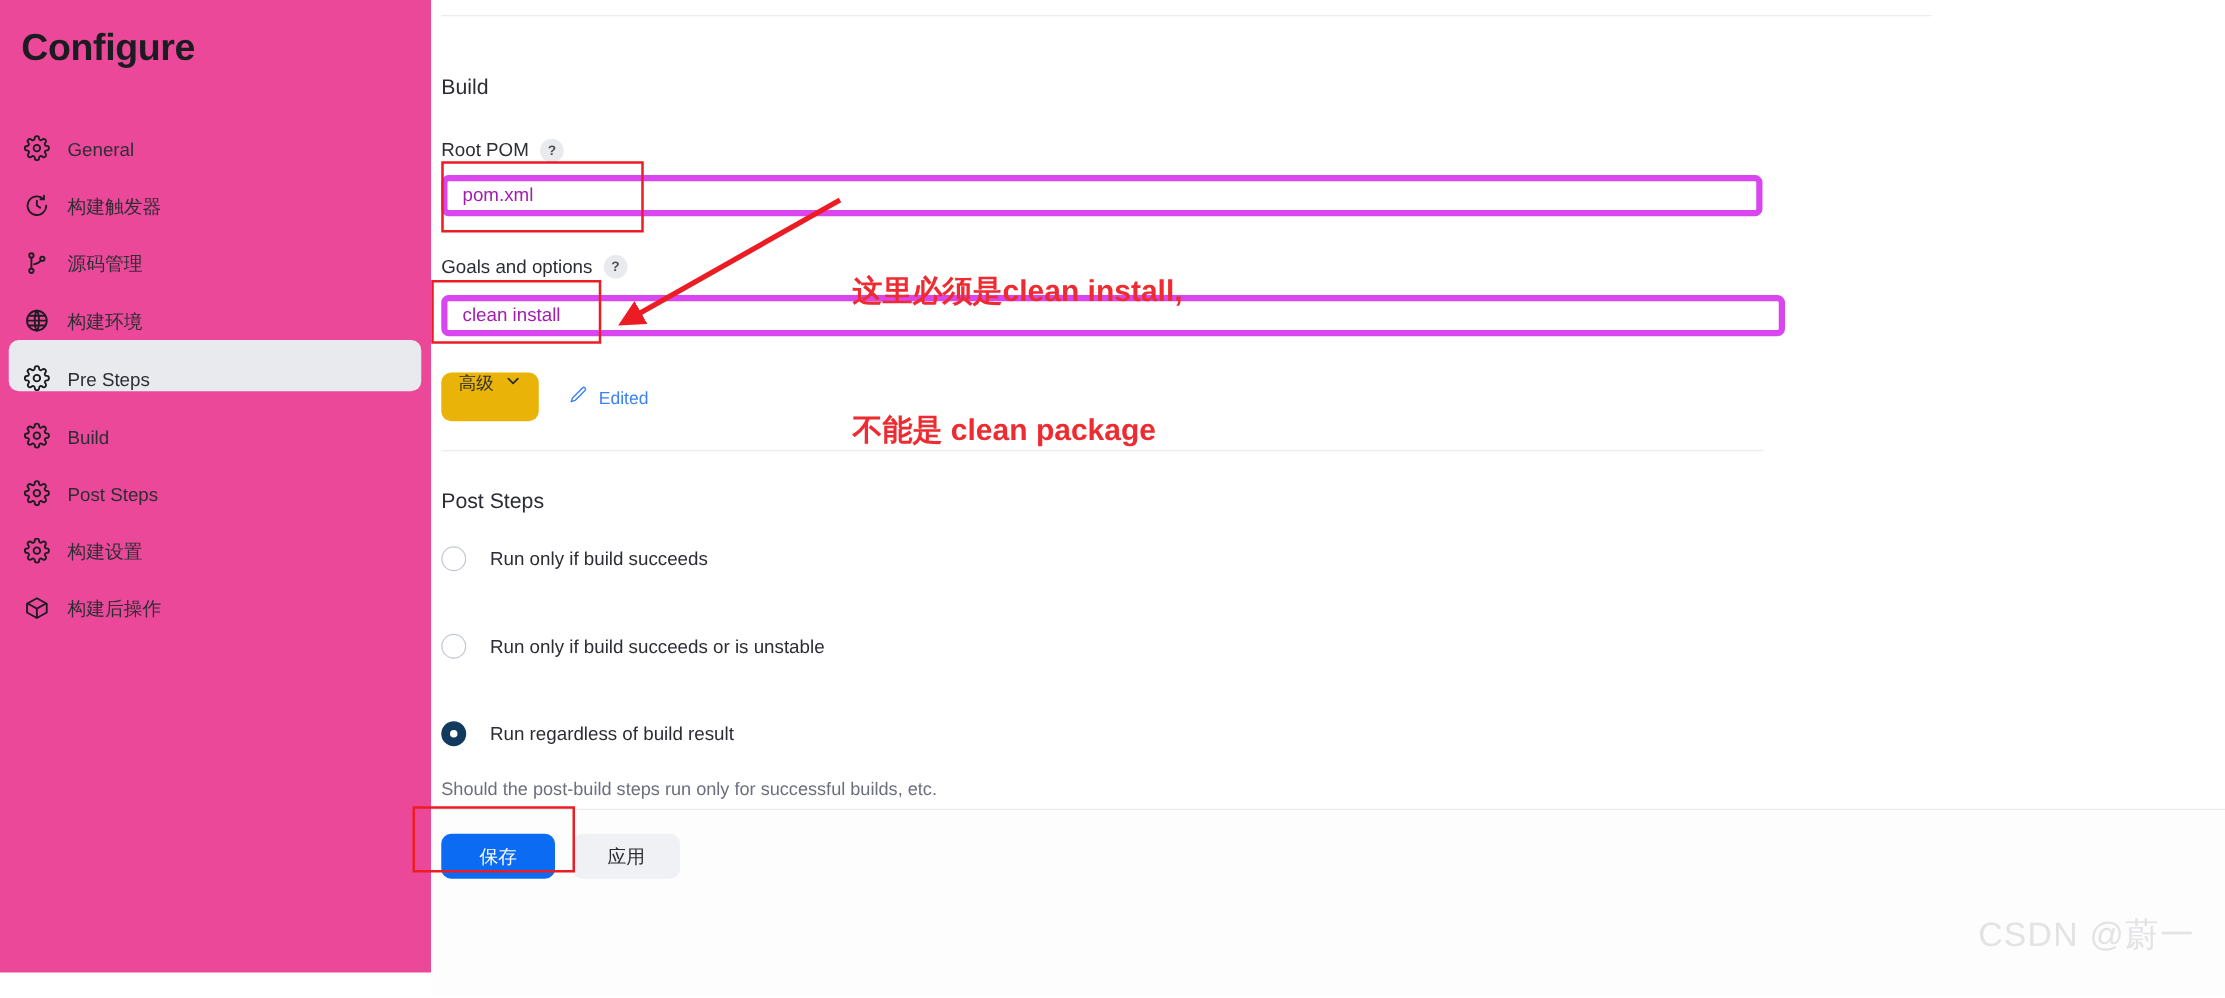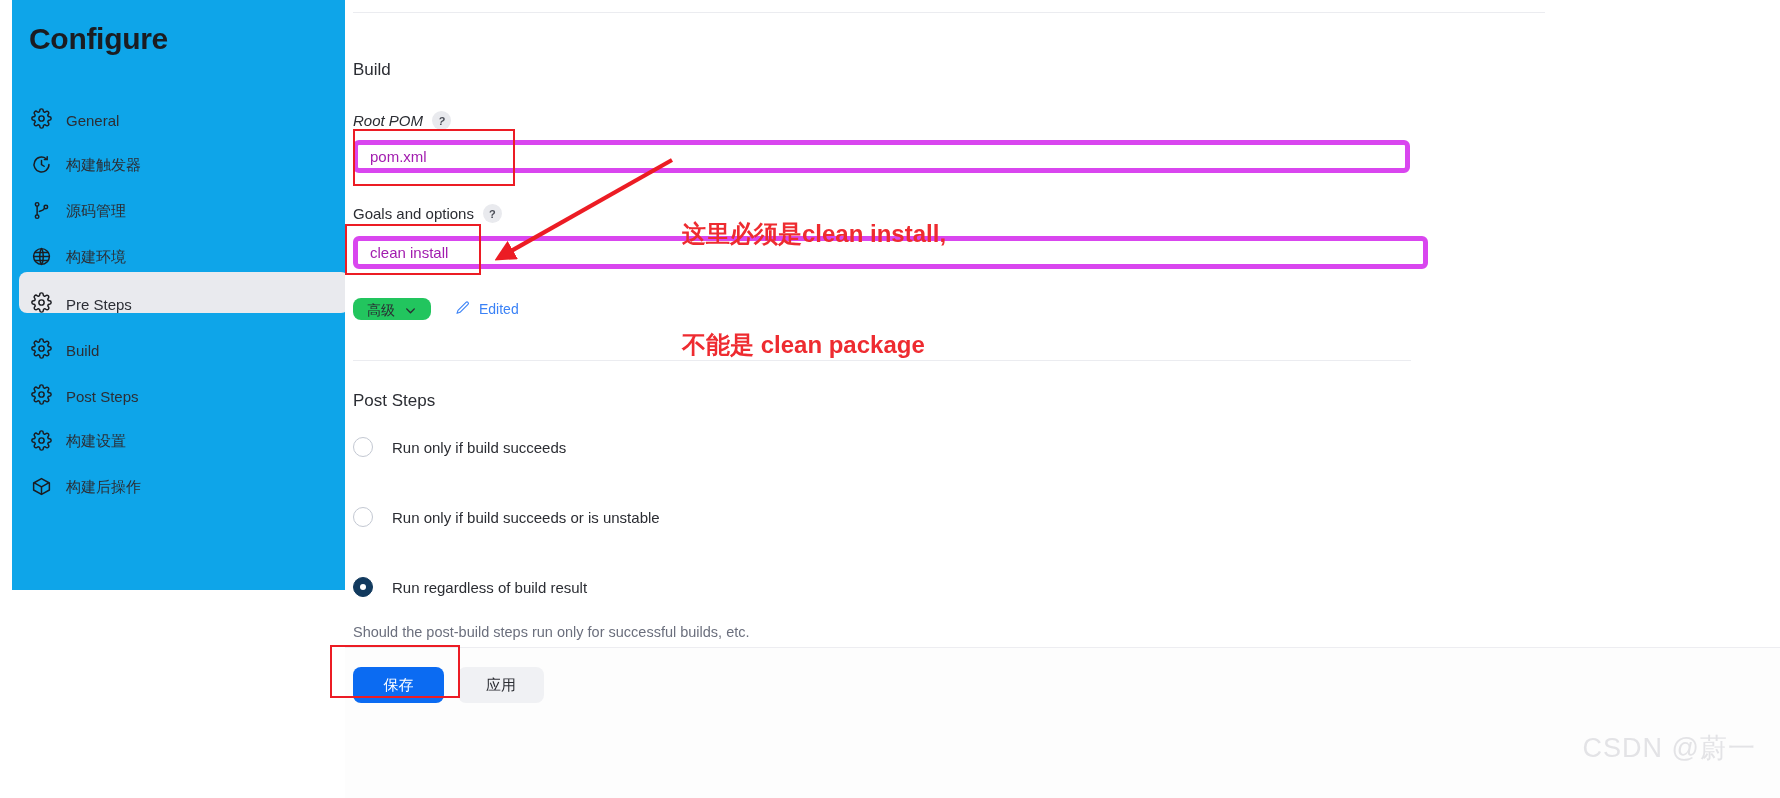--- a/index.html
+++ b/index.html
@@ -13,23 +13,23 @@
   }
   .page {
     position: relative;
     width: 1780px; height: 798px;
     background: #fff;
   }
 
   
   .sidebar {
     position: absolute;
-    left: 12px; top: 0;
-    width: 345px; height: 590px;
-    background: #0ea5e9;
+    left: 0; top: 0;
+    width: 345px; height: 778px;
+    background: #ec4899;
   }
   .page-title {
     position: absolute;
     left: 17px; top: 22px;
     font-size: 30px;
     font-weight: bold;
     color: #1b1c21;
     letter-spacing: -0.3px;
   }
   .nav {
@@ -87,21 +87,21 @@
   #build-title { left: 8px; top: 60px; }
   #poststeps-title { left: 8px; top: 391px; }
 
   .field-label {
     position: absolute;
     font-size: 15px;
     color: #2b2d33;
     display: flex;
     align-items: center;
   }
-  #rootpom-label { left: 8px; top: 111px; font-style: italic; }
+  #rootpom-label { left: 8px; top: 111px; }
   #goals-label   { left: 8px; top: 204px; }
 
   .help-badge {
     display: inline-flex;
     align-items: center;
     justify-content: center;
     width: 19px; height: 19px;
     border-radius: 50%;
     background: #e9eaee;
     color: #4b4e57;
@@ -127,27 +127,27 @@
   #goals-input   { left: 8px; top: 236px; width: 1075px; }
 
   .adv-row {
     position: absolute;
     left: 8px; top: 298px;
     display: flex;
     align-items: center;
   }
   .adv-button {
     display: flex;
-    align-items: flex-end;
+    align-items: flex-start;
     gap: 9px;
-    height: 22px;
+    height: 39px;
     padding: 0 14px;
     border: none;
     border-radius: 8px;
-    background: #22c55e;
+    background: #eab308;
     color: #2b2d33;
     font-size: 14px;
     cursor: pointer;
     font-family: "Liberation Sans", "DejaVu Sans", sans-serif;
   }
   .edited-tag {
     display: flex;
     align-items: center;
     gap: 8px;
     margin-left: 24px;

